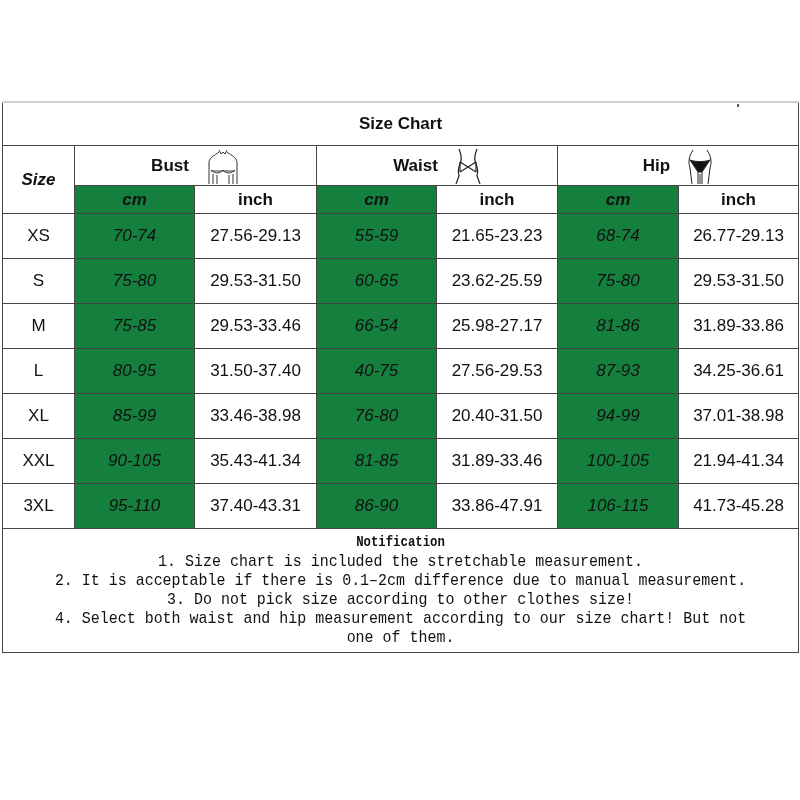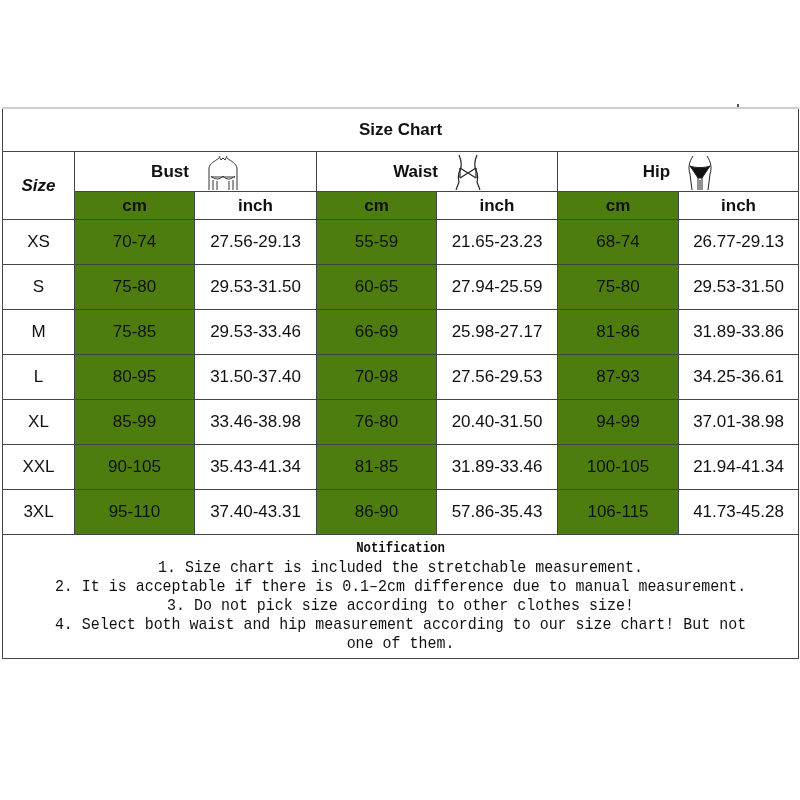--- a/index.html
+++ b/index.html
@@ -1,25 +1,25 @@
 <!DOCTYPE html>
 <html><head>
 <meta charset="utf-8">
 <style>
   html, body { margin:0; padding:0; background:#ffffff; }
   body { width:800px; height:800px; position:relative; overflow:hidden; font-family:"Liberation Sans", sans-serif; color:#111; }
-  table.chart { border-collapse:collapse; width:796px; table-layout:fixed; position:absolute; left:2px; top:107px; }
+  table.chart { border-collapse:collapse; width:796px; table-layout:fixed; position:absolute; left:2px; top:101px; }
   table.chart td { border:1px solid #444; text-align:center; vertical-align:middle; padding:0; font-size:17px; }
   .title-cell { height:42px; font-weight:bold; font-size:27px; border-top:2px solid #cfcfcf !important; }
   .group-cell { height:39px; font-weight:bold; font-size:17px; }
   .group-inner { display:inline-flex; align-items:center; gap:17px; position:relative; }
   .group-inner svg { display:block; }
   .size-head { font-weight:bold; font-size:17px;font-style:italic; }
   .sub-cell { height:27px; font-weight:bold; font-size:17px; }
-  .shade { background:#4d7c0f; }
+  .shade { background:#15803d;font-style:italic; }
   .data-row td { height:44px; }
   .note-cell { height:119px; font-family:"Liberation Sans", sans-serif; font-size:13.5px; line-height:19px; padding-top:4px !important; }
   .note-title { font-weight:bold; font-size:14px; }
   .note-line { transform:scaleX(0.88); display:block; }
   .top-mark { position:absolute; left:737px; top:104px; width:2px; height:3px; background:#555; }
 </style>
 </head>
 <body>
 
 <div class="top-mark"></div>
@@ -98,38 +98,38 @@
     <td class="shade">55-59</td>
     <td>21.65-23.23</td>
     <td class="shade">68-74</td>
     <td>26.77-29.13</td>
   </tr>
   <tr class="data-row">
     <td>S</td>
     <td class="shade">75-80</td>
     <td>29.53-31.50</td>
     <td class="shade">60-65</td>
-    <td>27.94-25.59</td>
+    <td>23.62-25.59</td>
     <td class="shade">75-80</td>
     <td>29.53-31.50</td>
   </tr>
   <tr class="data-row">
     <td>M</td>
     <td class="shade">75-85</td>
     <td>29.53-33.46</td>
-    <td class="shade">66-69</td>
+    <td class="shade">66-54</td>
     <td>25.98-27.17</td>
     <td class="shade">81-86</td>
     <td>31.89-33.86</td>
   </tr>
   <tr class="data-row">
     <td>L</td>
     <td class="shade">80-95</td>
     <td>31.50-37.40</td>
-    <td class="shade">70-98</td>
+    <td class="shade">40-75</td>
     <td>27.56-29.53</td>
     <td class="shade">87-93</td>
     <td>34.25-36.61</td>
   </tr>
   <tr class="data-row">
     <td>XL</td>
     <td class="shade">85-99</td>
     <td>33.46-38.98</td>
     <td class="shade">76-80</td>
     <td>20.40-31.50</td>
@@ -143,21 +143,21 @@
     <td class="shade">81-85</td>
     <td>31.89-33.46</td>
     <td class="shade">100-105</td>
     <td>21.94-41.34</td>
   </tr>
   <tr class="data-row">
     <td>3XL</td>
     <td class="shade">95-110</td>
     <td>37.40-43.31</td>
     <td class="shade">86-90</td>
-    <td>57.86-35.43</td>
+    <td>33.86-47.91</td>
     <td class="shade">106-115</td>
     <td>41.73-45.28</td>
   </tr>
 
   <tr>
     <td colspan="7" class="note-cell" style="vertical-align:top;font-family:Liberation Mono, monospace;">
       <span class="note-line note-title">Notification</span>
       <span class="note-line">1. Size chart is included the stretchable measurement.</span>
       <span class="note-line">2. It is acceptable if there is 0.1–2cm difference due to manual measurement.</span>
       <span class="note-line">3. Do not pick size according to other clothes size!</span>

